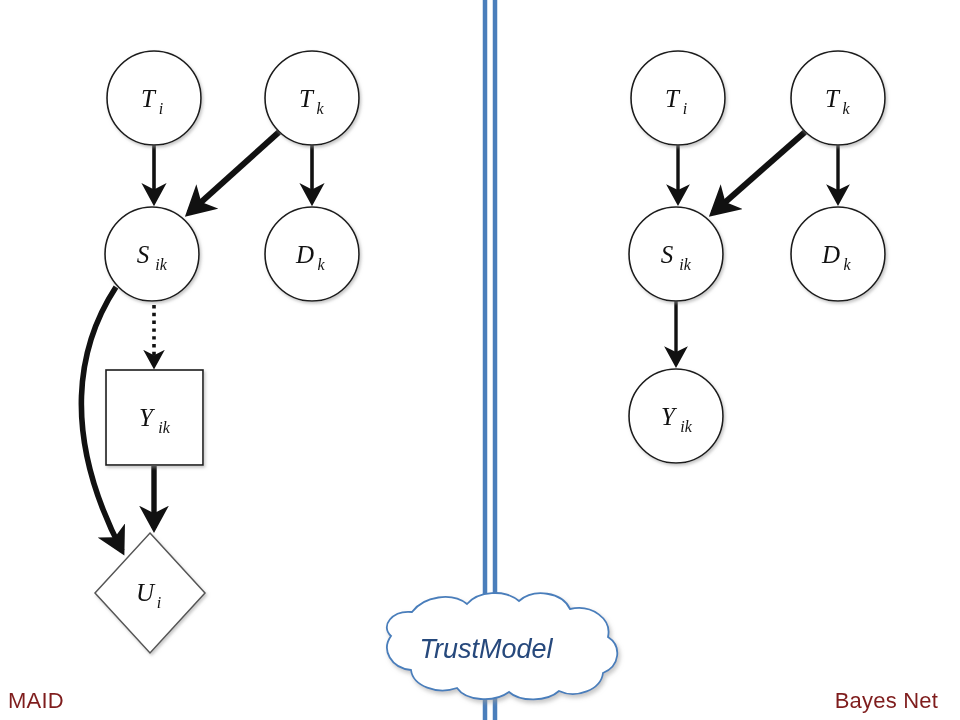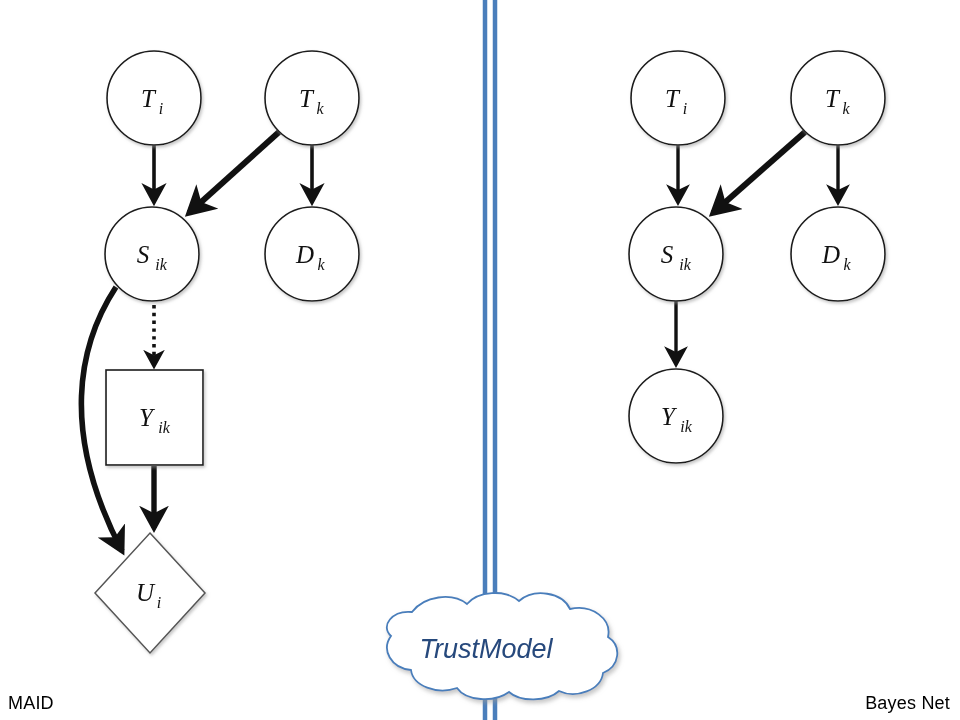--- a/index.html
+++ b/index.html
@@ -17,27 +17,27 @@
   #canvas {
     position: absolute;
     left: 0;
     top: 0;
     width: 960px;
     height: 720px;
   }
   .corner-label {
     position: absolute;
     font-family: "Liberation Sans", sans-serif;
-    font-size: 18px;
-    color: #000000;
+    font-size: 22px;
+    color: #7f1d1d;
     letter-spacing: 0.2px;
     white-space: nowrap;
   }
   #label-maid { left: 8px; bottom: 6px; }
-  #label-bayesnet { right: 10px; bottom: 6px; }
+  #label-bayesnet { right: 22px; bottom: 6px; }
   .node-text {
     font-family: "Liberation Serif", serif;
     font-style: italic;
     font-size: 25px;
     fill: #111111;
   }
   .node-sub {
     font-family: "Liberation Serif", serif;
     font-style: italic;
     font-size: 16px;

